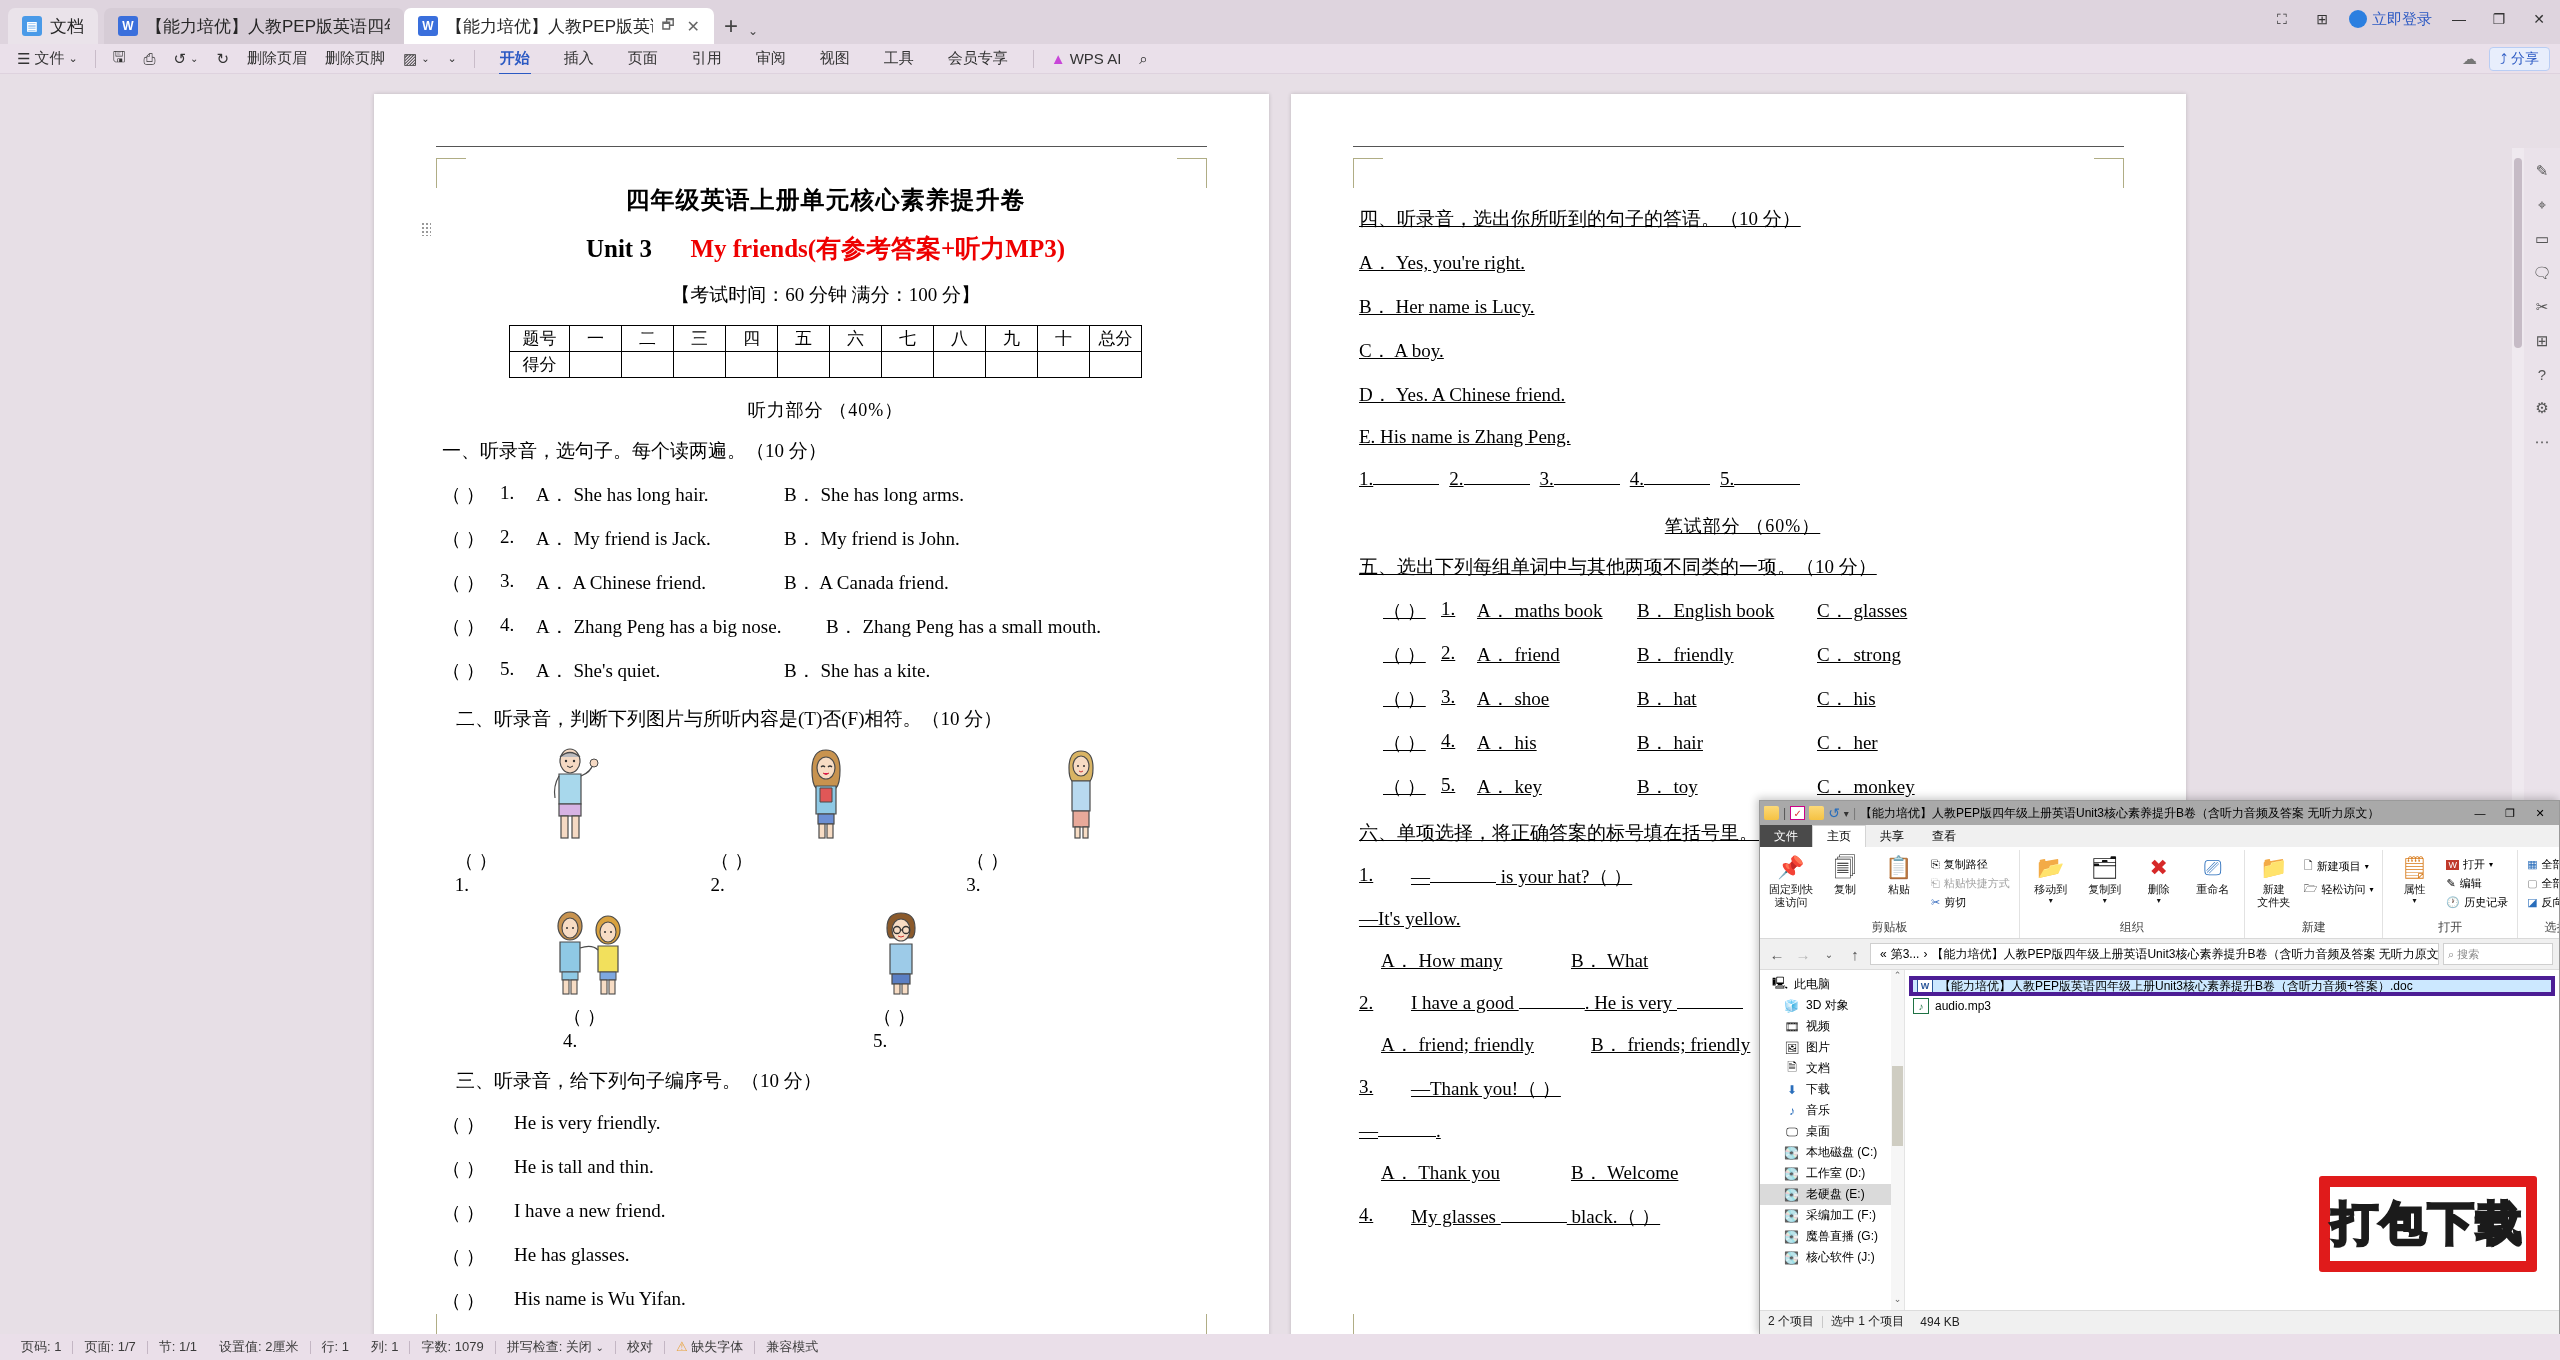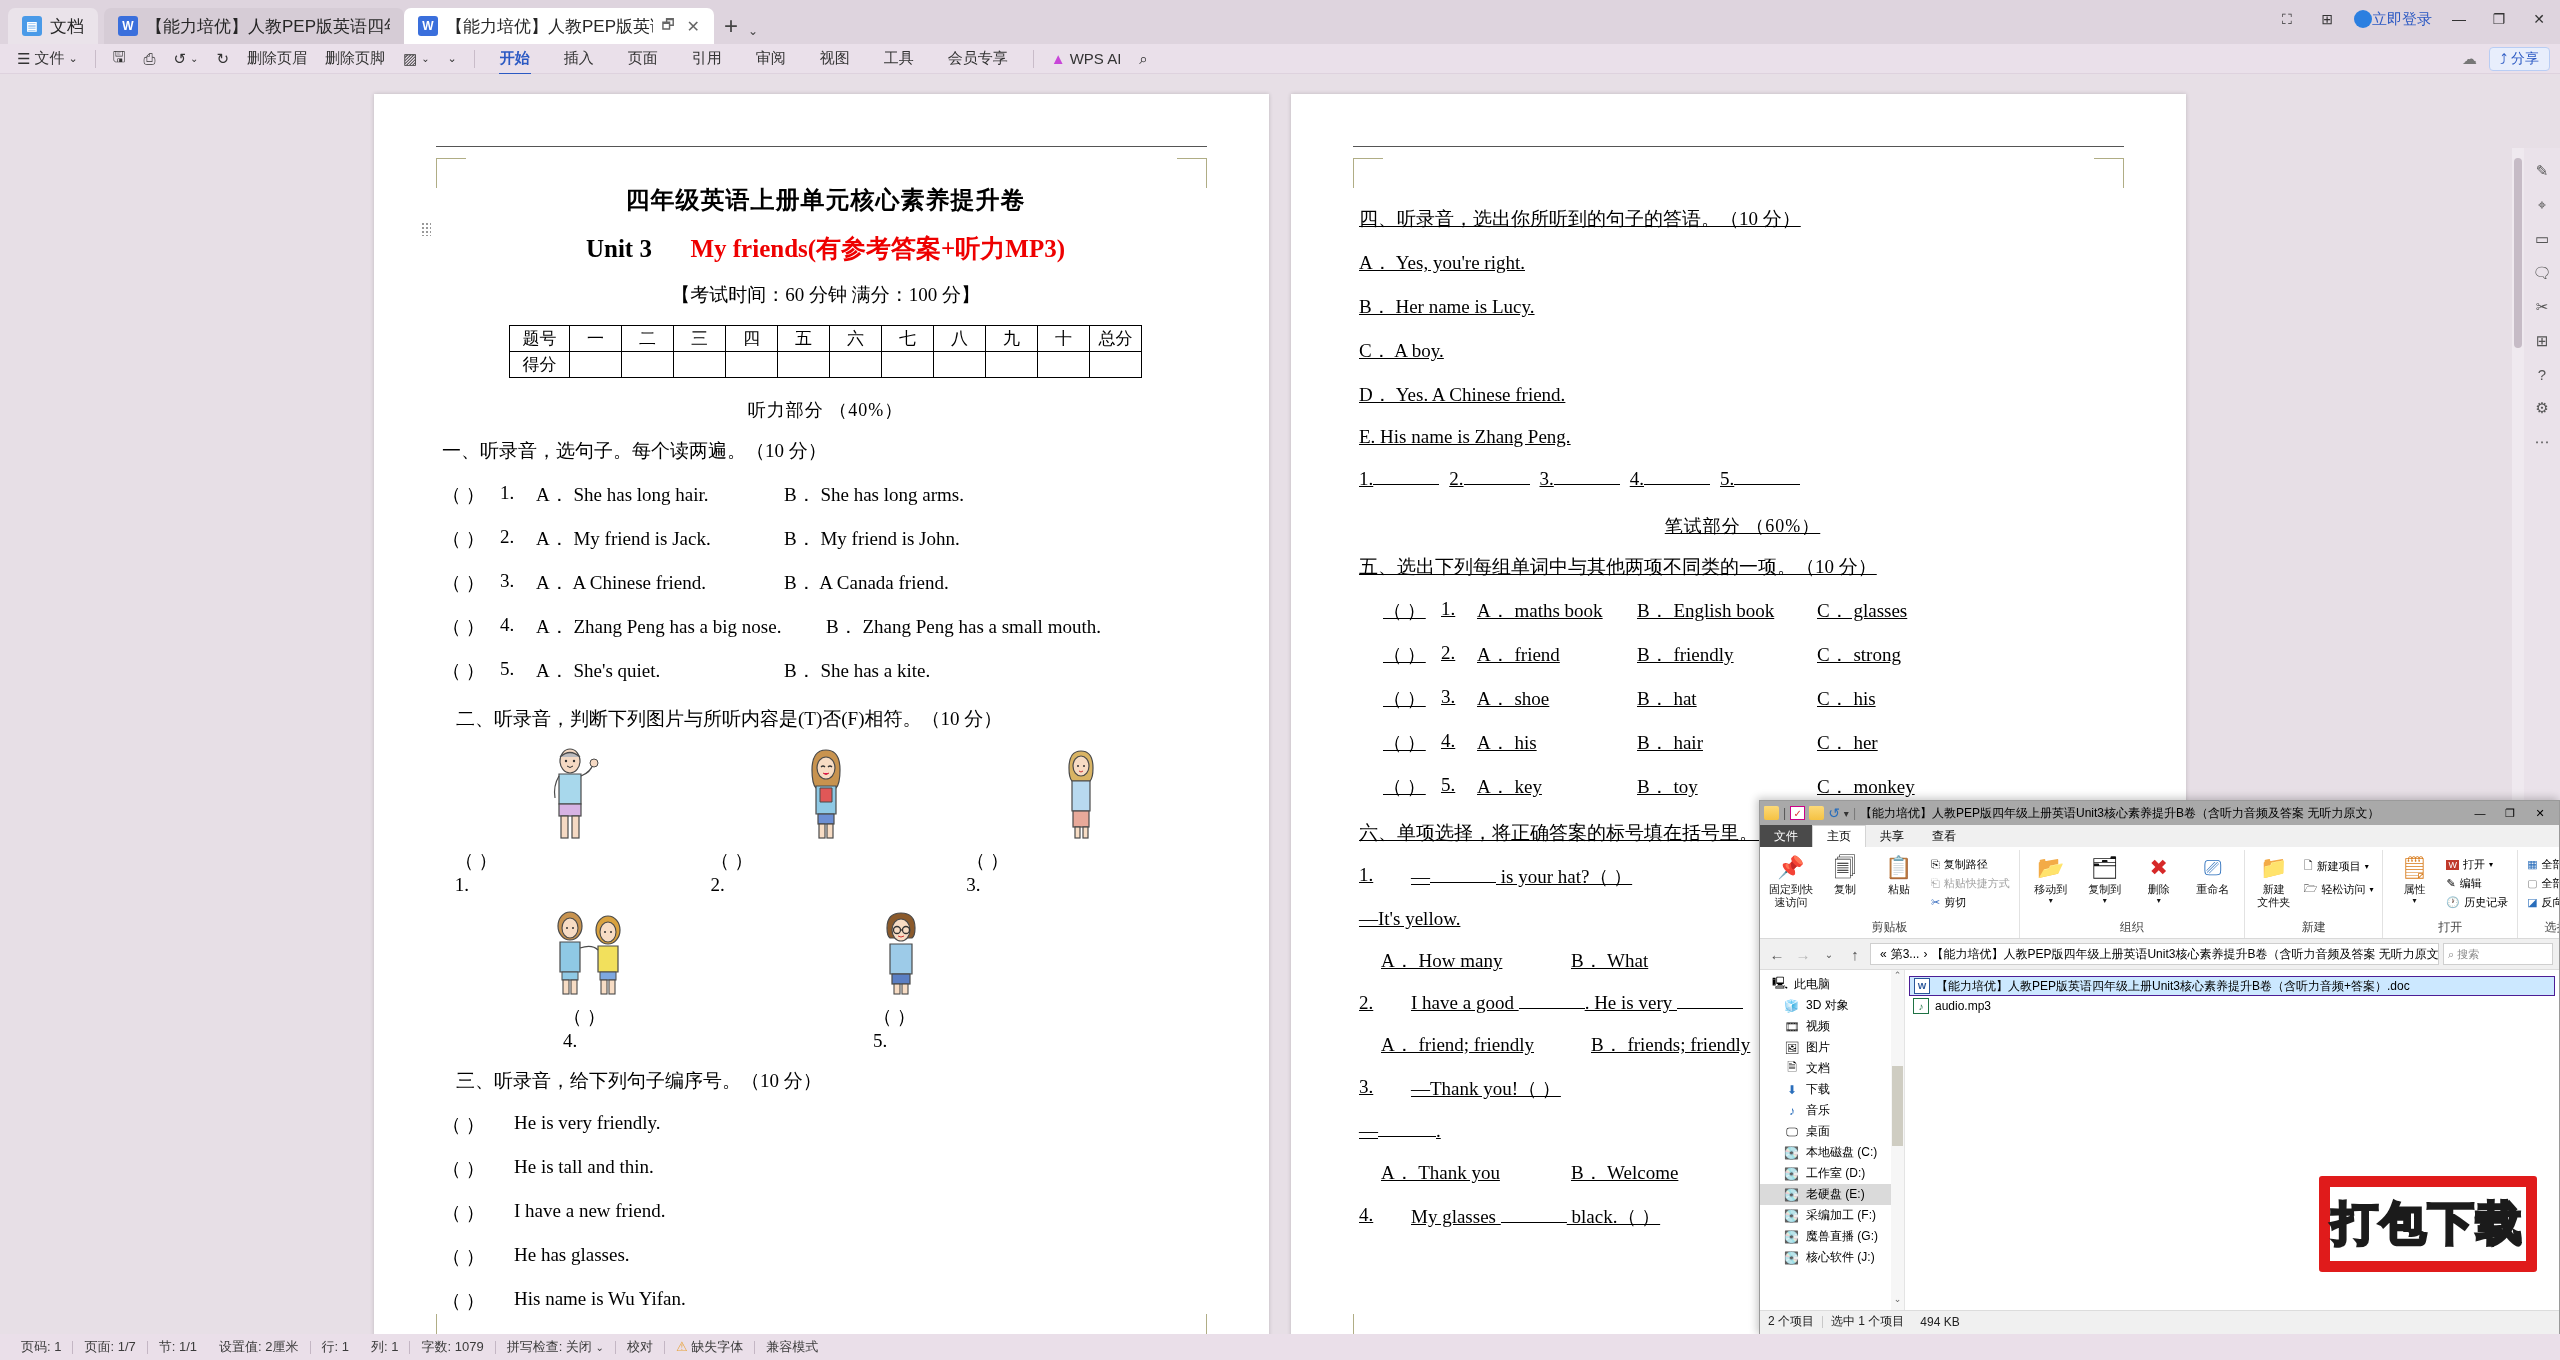--- a/index.html
+++ b/index.html
@@ -27,21 +27,21 @@
              font-size: 12px; color: #fff; font-weight: bold; }
   .tabicon.blue { background: #3a6fdc; }
   .tabicon.docicon { background: #4a9ae8; }
   .tab .tlabel { overflow: hidden; text-overflow: clip; }
   .tabclose { font-size: 16px; color: #666; margin-left: 4px; }
   .tabmini { font-size: 14px; color: #666; }
   .tabplus { font-size: 24px; color: #444; padding: 0 10px 4px 10px; cursor: pointer;}
   .tabcaret { font-size: 12px; color: #444; padding-bottom: 6px; }
   .winctl { position: absolute; right: 8px; top: 6px; display: flex; align-items: center; gap: 14px; font-size: 14px; color: #333; }
   .winbtn { width: 26px; height: 26px; display: flex; align-items: center; justify-content: center; font-size: 14px; cursor: pointer;}
-  .loginbtn { display: flex; align-items: center; color: #2b59c3; font-size: 15px; cursor:pointer;}
+  .loginbtn { display: flex; align-items: center; gap: 5px; color: #2b59c3; font-size: 15px; cursor:pointer;}
   .avatar-c { width: 18px; height: 18px; border-radius: 50%; background: #2b7fe0; }
 
   
   .ribbon {
     height: 30px; background: #eae0ea; display: flex; align-items: center;
     padding: 0 10px; gap: 4px; font-size: 15px; color: #333; position: relative;
     border-bottom: 1px solid #ded2de;
   }
   .rb-item { display: flex; align-items: center; gap: 4px; padding: 2px 7px; border-radius: 4px; cursor: pointer; white-space: nowrap;}
   .rb-sep { width: 1px; height: 18px; background: #c9bcc9; margin: 0 6px; }
@@ -161,21 +161,21 @@
   .ex-nav { width: 145px; border-right: 1px solid #e4e4e4; position: relative; overflow: hidden;
             font-size: 12px; padding-top: 4px; }
   .navitem { display: flex; align-items: center; gap: 6px; height: 21px; padding-left: 12px; cursor: pointer; white-space: nowrap;}
   .navitem.sel { background: #dadada; }
   .navitem .ni { width: 16px; text-align:center; font-size: 12px; }
   .navscroll { position: absolute; right: 0; top: 0; bottom: 0; width: 13px; background: #f6f6f6; }
   .navthumb { position: absolute; top: 96px; left: 1px; width: 11px; height: 80px; background: #cfcdc2; }
   .navarr { position:absolute; left:0; width:13px; height:16px; text-align:center; font-size:9px; color:#666; background:#f6f6f6;}
   .ex-files { flex: 1; position: relative; padding: 6px 4px; }
   .filerow { display: flex; align-items: center; gap: 6px; font-size: 12px; height: 20px; padding: 0 4px; white-space: nowrap; overflow:hidden;}
-  .filerow.sel { background: #cce8ff; border: 1px solid #4c1d95; }
+  .filerow.sel { background: #cce8ff; border: 4px solid #4c1d95; }
   .fileic { width: 16px; height: 16px; display:inline-block; position: relative; flex:0 0 auto;}
   .ic-word { background: #fff; border: 1px solid #2a5699; }
   .ic-word::after { content: 'W'; position: absolute; inset: 0; color: #2a5699; font-size: 9px;
                     display:flex; align-items:center; justify-content:center; font-weight: bold;}
   .ic-mp3 { background: #fff; border: 1px solid #1f7244; }
   .ic-mp3::after { content: '♪'; position: absolute; inset: 0; color: #1f7244; font-size: 10px;
                    display:flex; align-items:center; justify-content:center;}
   .ex-status { height: 22px; background: #f0f0f0; border-top: 1px solid #dcdcdc;
                display: flex; align-items: center; font-size: 12px; color: #222; }
   .ex-status span { padding: 0 8px; }

